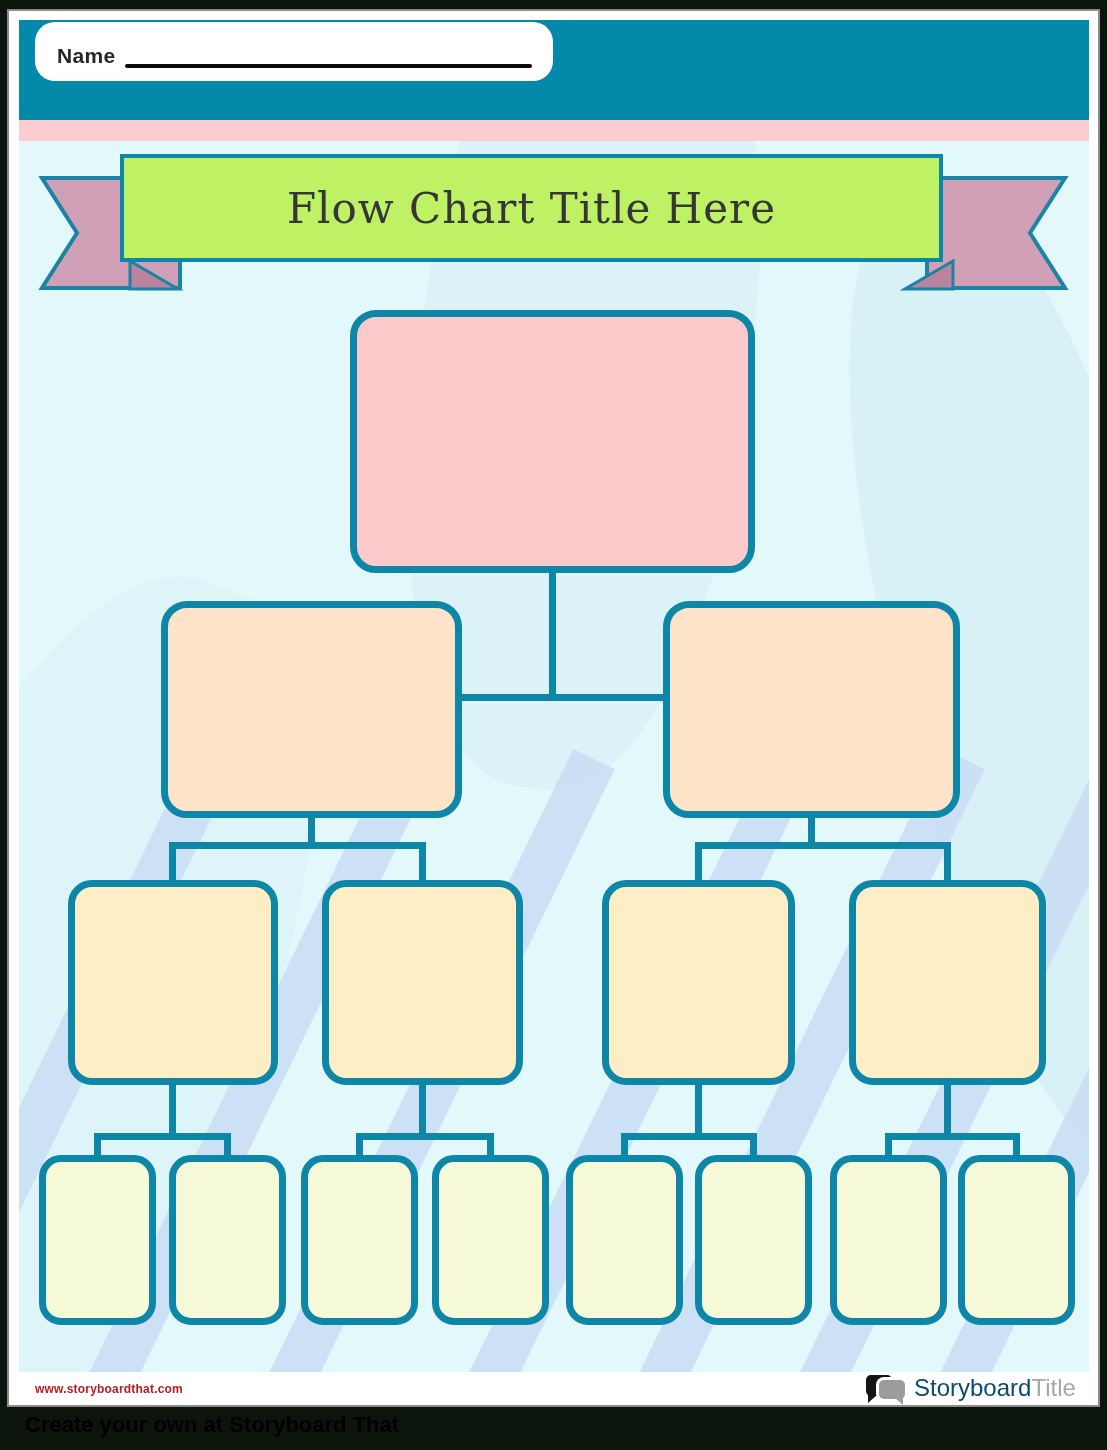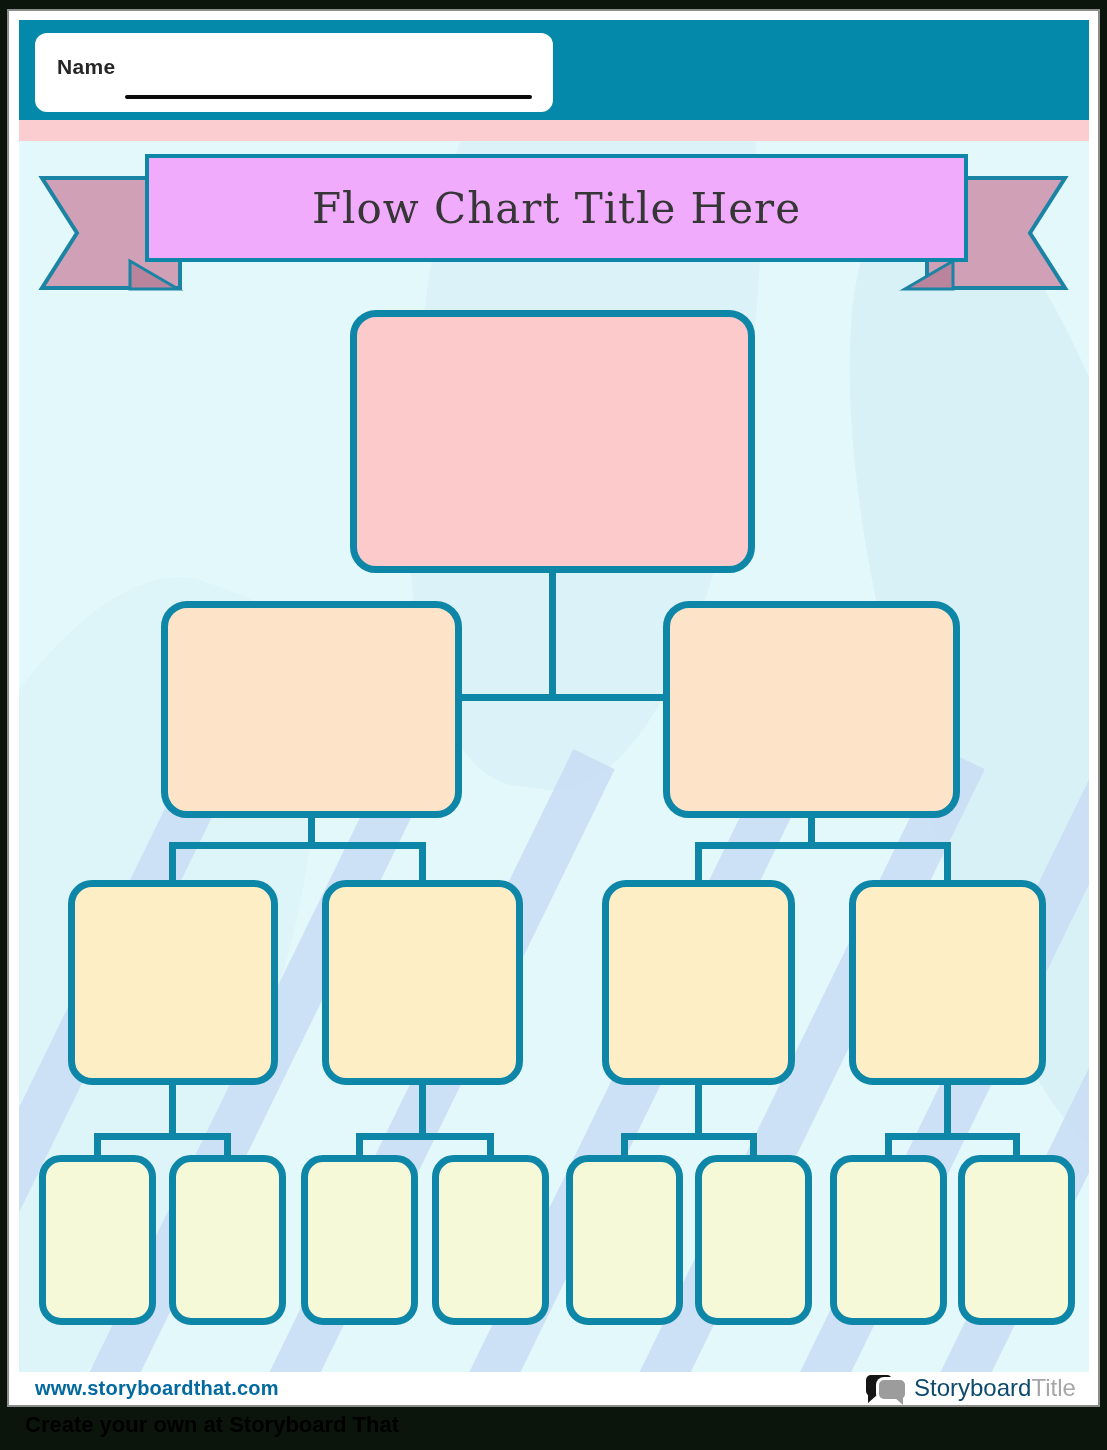--- a/index.html
+++ b/index.html
@@ -2,47 +2,47 @@
 <html style="--accent: #0e86a7;"><head>
 <meta charset="utf-8">
 <style>
   html,body{margin:0;padding:0;background:#0c150c;}
   #canvas{position:relative;width:1107px;height:1450px;background:#0c150c;overflow:hidden;
           font-family:"Liberation Sans",sans-serif;}
   .page{position:absolute;left:9px;top:11px;width:1089px;height:1394px;background:#ffffff;
         outline:2px solid #8c8c8c;}
   
   .header-bar{position:absolute;left:10px;top:9px;width:1070px;height:100px;background:#0489ab;}
-  .field-box{position:absolute;top:13px;height:79px;background:#ffffff;border-radius:12px;}
+  .field-box{position:absolute;top:2px;height:59px;background:#ffffff;border-radius:20px;}
   .field-box.name{left:16px;width:518px;}
   .field-box.date{left:578px;width:474px;}
   .field-label{position:absolute;left:22px;top:22px;font-size:21px;font-weight:bold;color:#262626;
                letter-spacing:.3px;}
   .field-line{position:absolute;bottom:13px;height:4px;background:#0a0a0a;border-radius:2px;}
   .field-box.name .field-line{left:90px;width:407px;}
   .field-box.date .field-line{left:100px;width:362px;}
   .pink-strip{position:absolute;left:10px;top:109px;width:1070px;height:21px;background:#fccdd0;}
   
   .content{position:absolute;left:10px;top:130px;width:1070px;height:1231px;background:#e3f8fa;overflow:hidden;}
   .band{position:absolute;border-radius:45%;}
   .stripe{position:absolute;width:46px;height:1150px;background:#c9ddf4;transform:rotate(26deg);opacity:.85;}
   
   .ribbon-svg{position:absolute;left:0;top:0;}
-  .banner{position:absolute;left:126px;top:13px;width:823px;height:108px;background:#f0abfc;
+  .banner{position:absolute;left:101px;top:13px;width:823px;height:108px;background:#bef264;
           border:4px solid var(--accent,#137fa3);box-sizing:border-box;display:flex;
           align-items:center;justify-content:center;}
   .banner-title{font-family:"DejaVu Serif",serif;font-size:42px;color:#363636;letter-spacing:1px;}
   
   .node{position:absolute;border:7px solid var(--accent,#0e86a7);box-sizing:border-box;background:#fff;}
   .r26{border-radius:26px;}.r24{border-radius:24px;}.r22{border-radius:22px;}
   .conn{position:absolute;background:var(--accent,#0e86a7);}
   
   .footer-row{position:absolute;left:10px;top:1361px;width:1070px;height:33px;background:#ffffff;
               display:flex;align-items:center;justify-content:space-between;}
-  .site-url{font-size:20px;font-weight:bold;color:#0369a1;margin-left:16px;letter-spacing:.2px;}
+  .site-url{font-size:12px;font-weight:bold;color:#b91c1c;margin-left:16px;letter-spacing:.2px;}
   .logo{position:relative;height:33px;width:215px;margin-right:8px;}
   .bubble-black{position:absolute;left:0;top:3px;width:26px;height:21px;background:#151515;border-radius:5px;}
   .bubble-black:after{content:"";position:absolute;left:2px;bottom:-7px;width:0;height:0;
       border-top:8px solid #151515;border-right:9px solid transparent;}
   .bubble-gray{position:absolute;left:13px;top:8px;width:26px;height:19px;background:#9c9c9c;
       border-radius:5px;box-shadow:0 0 0 3px #ffffff;}
   .bubble-gray:after{content:"";position:absolute;right:2px;bottom:-6px;width:0;height:0;
       border-top:7px solid #9c9c9c;border-left:8px solid transparent;}
   .logo-text{position:absolute;left:48px;top:2px;font-size:24px;font-weight:500;white-space:nowrap;}
   .logo-primary{color:#0c4a6e;text-align:right;}

